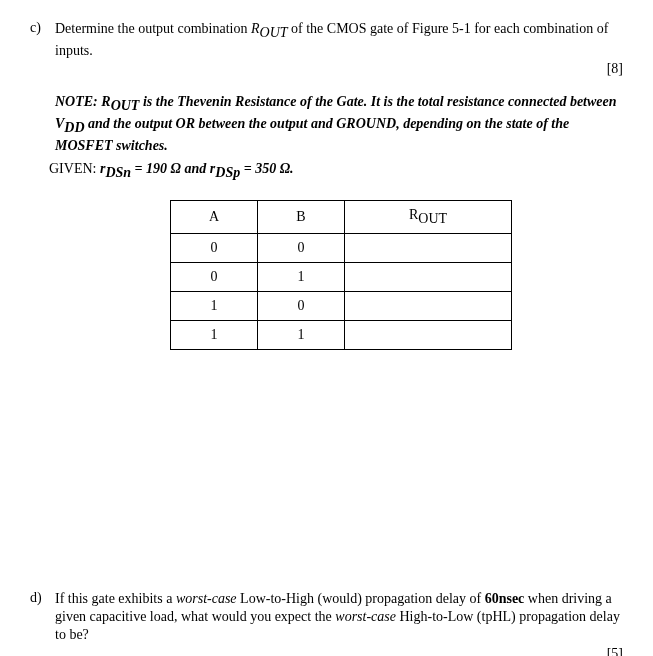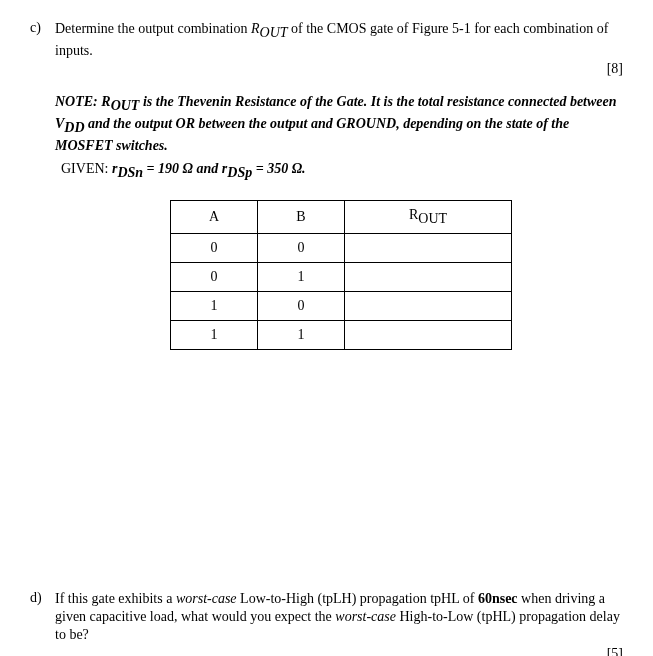--- a/index.html
+++ b/index.html
@@ -32,21 +32,21 @@
       text-align: right;
     }
     .note {
       font-style: italic;
       font-weight: bold;
       margin-left: 25px;
       margin-bottom: 5px;
       line-height: 1.3;
     }
     .given {
-      margin-left: 31px;
+      margin-left: 19px;
       margin-bottom: 20px;
     }
     .given-label {
       display: inline;
     }
     .given-values {
       font-style: italic;
       font-weight: bold;
     }
     .table-container {
@@ -140,17 +140,17 @@
     </tbody>
   </table>
 </div>
 
 <div class="spacer"></div>
 
 <div class="question-block">
   <div class="question-header">
     <div class="question-letter">d)</div>
     <div class="question-text">
-      <span>If this gate exhibits a </span><span class="italic">worst-case</span><span> Low-to-High (tpLH) propagation tpHL of </span><span class="bold">60nsec</span><span> when driving a given capacitive load, what would you expect the </span><span class="italic">worst-case</span><span> High-to-Low (tpHL) propagation delay to be?</span>
+      <span>If this gate exhibits a </span><span class="italic">worst-case</span><span> Low-to-High (would) propagation delay of </span><span class="bold">60nsec</span><span> when driving a given capacitive load, what would you expect the </span><span class="italic">worst-case</span><span> High-to-Low (tpHL) propagation delay to be?</span>
       <div class="marks">[5]</div>
     </div>
   </div>
 </div>
 
 </body></html>

